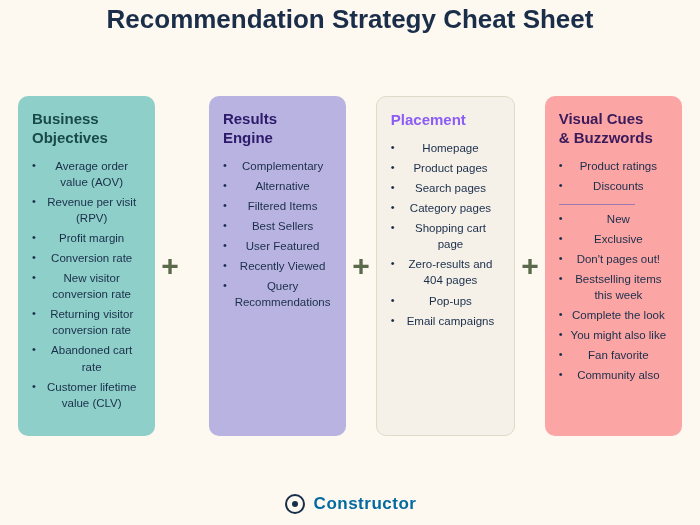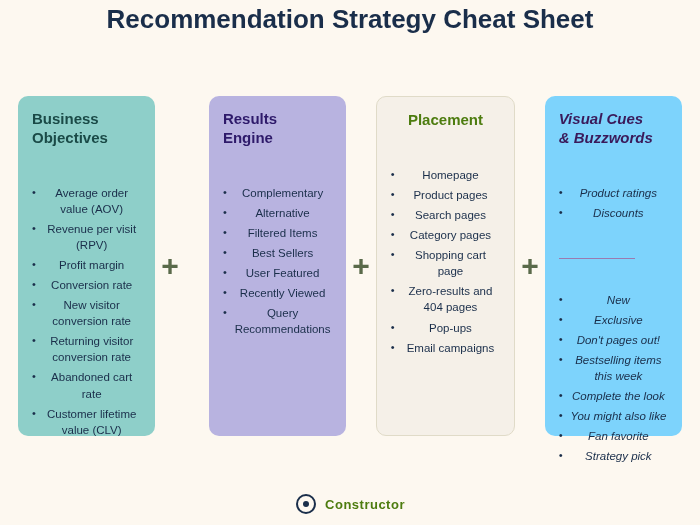--- a/index.html
+++ b/index.html
@@ -29,21 +29,20 @@
       width: 100%;
       flex: 1;
     }
     .column {
       border-radius: 10px;
       padding: 14px 14px 14px 14px;
       flex: 1;
       height: 340px;
       display: flex;
       flex-direction: column;
-      gap: 27px;
     }
     .column-title {
       font-size: 15px;
       font-weight: 800;
       margin-bottom: 10px;
       line-height: 1.25;
     }
     .column ul {
       list-style: none;
       padding: 0;
@@ -62,22 +61,22 @@
       position: absolute;
       left: 0;
       color: #1a2e4a;
       font-size: 11px;
     }
     .col-objectives { background: #8ecfc9; }
     .col-objectives .column-title { color: #1a4a47; }
     .col-results { background: #b8b3e0; margin-left: 24px; }
     .col-results .column-title { color: #2e1a6a; }
     .col-placement { background: #f5f0e8; border: 1.5px solid #e0dbc8; }
-    .col-placement .column-title { color: #4d7c0f; text-align: center; }
-    .col-visual { background: #7dd3fc; font-style: italic; }
+    .col-placement .column-title { color: #8b5cf6; }
+    .col-visual { background: #fca5a5; }
     .col-visual .column-title { color: #3a1a5a; }
     .plus-sign {
       font-size: 30px;
       font-weight: 700;
       color: #5a6a4a;
       padding: 0 6px;
       flex-shrink: 0;
       align-self: center;
     }
     .divider-line {
@@ -87,23 +86,23 @@
       width: 70%;
     }
     .footer {
       display: flex;
       align-items: center;
       justify-content: center;
       padding: 8px 0 10px;
       gap: 8px;
     }
     .footer-logo {
-      font-size: 13px;
+      font-size: 17px;
       font-weight: 700;
-      color: #4d7c0f;
+      color: #0369a1;
       letter-spacing: 0.5px;
     }
     .constructor-icon {
       width: 22px;
       height: 22px;
       display: inline-flex;
       align-items: center;
       justify-content: center;
     }
   </style>
@@ -169,21 +168,21 @@
     </ul>
     <hr class="divider-line">
     <ul>
       <li>New</li>
       <li>Exclusive</li>
       <li>Don't pages out!</li>
       <li>Bestselling items this week</li>
       <li>Complete the look</li>
       <li>You might also like</li>
       <li>Fan favorite</li>
-      <li>Strategy pick</li>
+      <li>Community also</li>
     </ul>
   </div>
 
 </div>
 
 <div class="footer">
   <div class="constructor-icon">
     <svg width="22" height="22" viewBox="0 0 22 22" fill="none" xmlns="http://www.w3.org/2000/svg">
       <circle cx="11" cy="11" r="9" stroke="#1a2e4a" stroke-width="2" fill="none"></circle>
       <circle cx="11" cy="11" r="3" fill="#1a2e4a"></circle>

